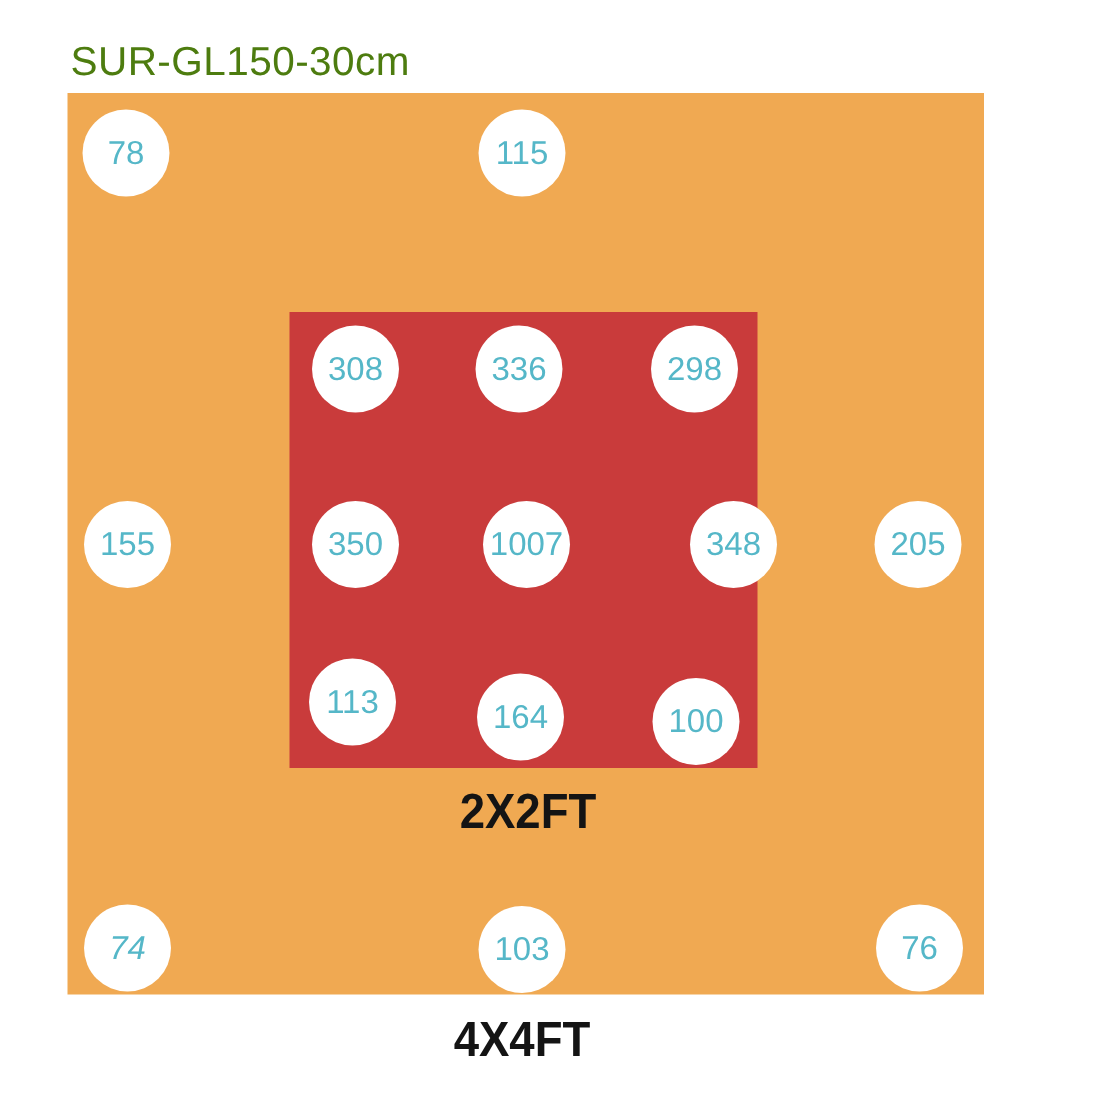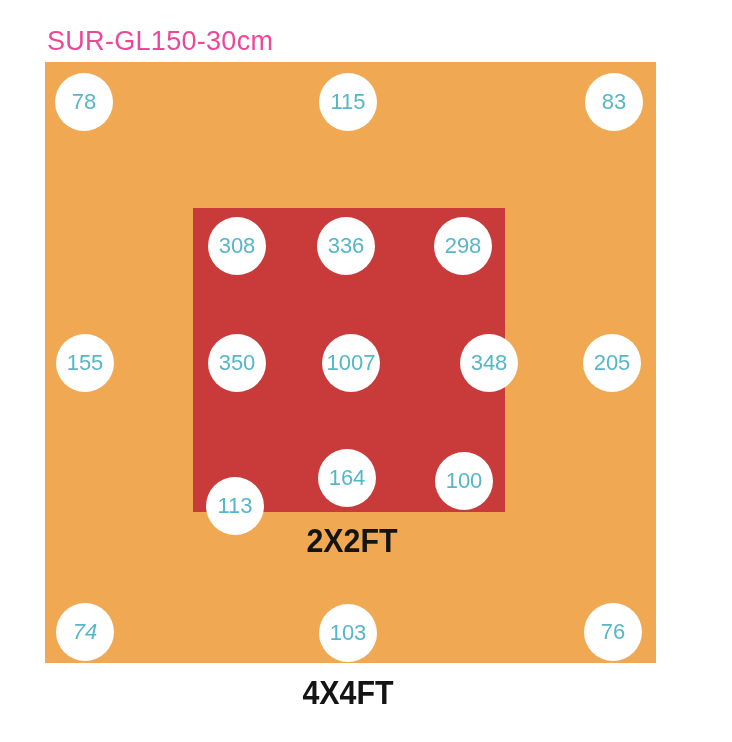--- a/index.html
+++ b/index.html
@@ -14,21 +14,21 @@
     background: #ffffff;
     font-family: "Liberation Sans", sans-serif;
     overflow: hidden;
   }
   .title {
     position: absolute;
     left: 47px;
     top: 27px;
     font-size: 27px;
     line-height: 1.1;
-    color: #ec4899;
+    color: #4d7c0f;
     letter-spacing: 0.3px;
   }
   .outer-square {
     position: absolute;
     left: 45px;
     top: 62px;
     width: 611px;
     height: 601px;
     background: var(--outer-area, #F0A952);
   }
@@ -78,23 +78,20 @@
 
   <div class="outer-square"></div>
   <div class="inner-square"></div>
 
   <div class="circle" style="left:84px;  top:102px;">
     <span>78</span>
   </div>
   <div class="circle" style="left:348px; top:102px;">
     <span>115</span>
   </div>
-  <div class="circle" style="left:614px; top:102px;">
-    <span>83</span>
-  </div>
   <div class="circle" style="left:85px;  top:363px;">
     <span>155</span>
   </div>
   <div class="circle" style="left:612px; top:363px;">
     <span>205</span>
   </div>
   <div class="circle" style="left:85px;  top:632px;font-style:italic;">
     <span>74</span>
   </div>
   <div class="circle" style="left:348px; top:633px;">
@@ -115,21 +112,21 @@
   </div>
   <div class="circle" style="left:237px; top:363px;">
     <span>350</span>
   </div>
   <div class="circle" style="left:351px; top:363px;">
     <span>1007</span>
   </div>
   <div class="circle" style="left:489px; top:363px;">
     <span>348</span>
   </div>
-  <div class="circle" style="left:235px; top:506px;align-items:center;">
+  <div class="circle" style="left:235px; top:468px;align-items:center;">
     <span>113</span>
   </div>
   <div class="circle" style="left:347px; top:478px;">
     <span>164</span>
   </div>
   <div class="circle" style="left:464px; top:481px;">
     <span>100</span>
   </div>
 
   <div class="area-label label-2x2">2X2FT</div>

